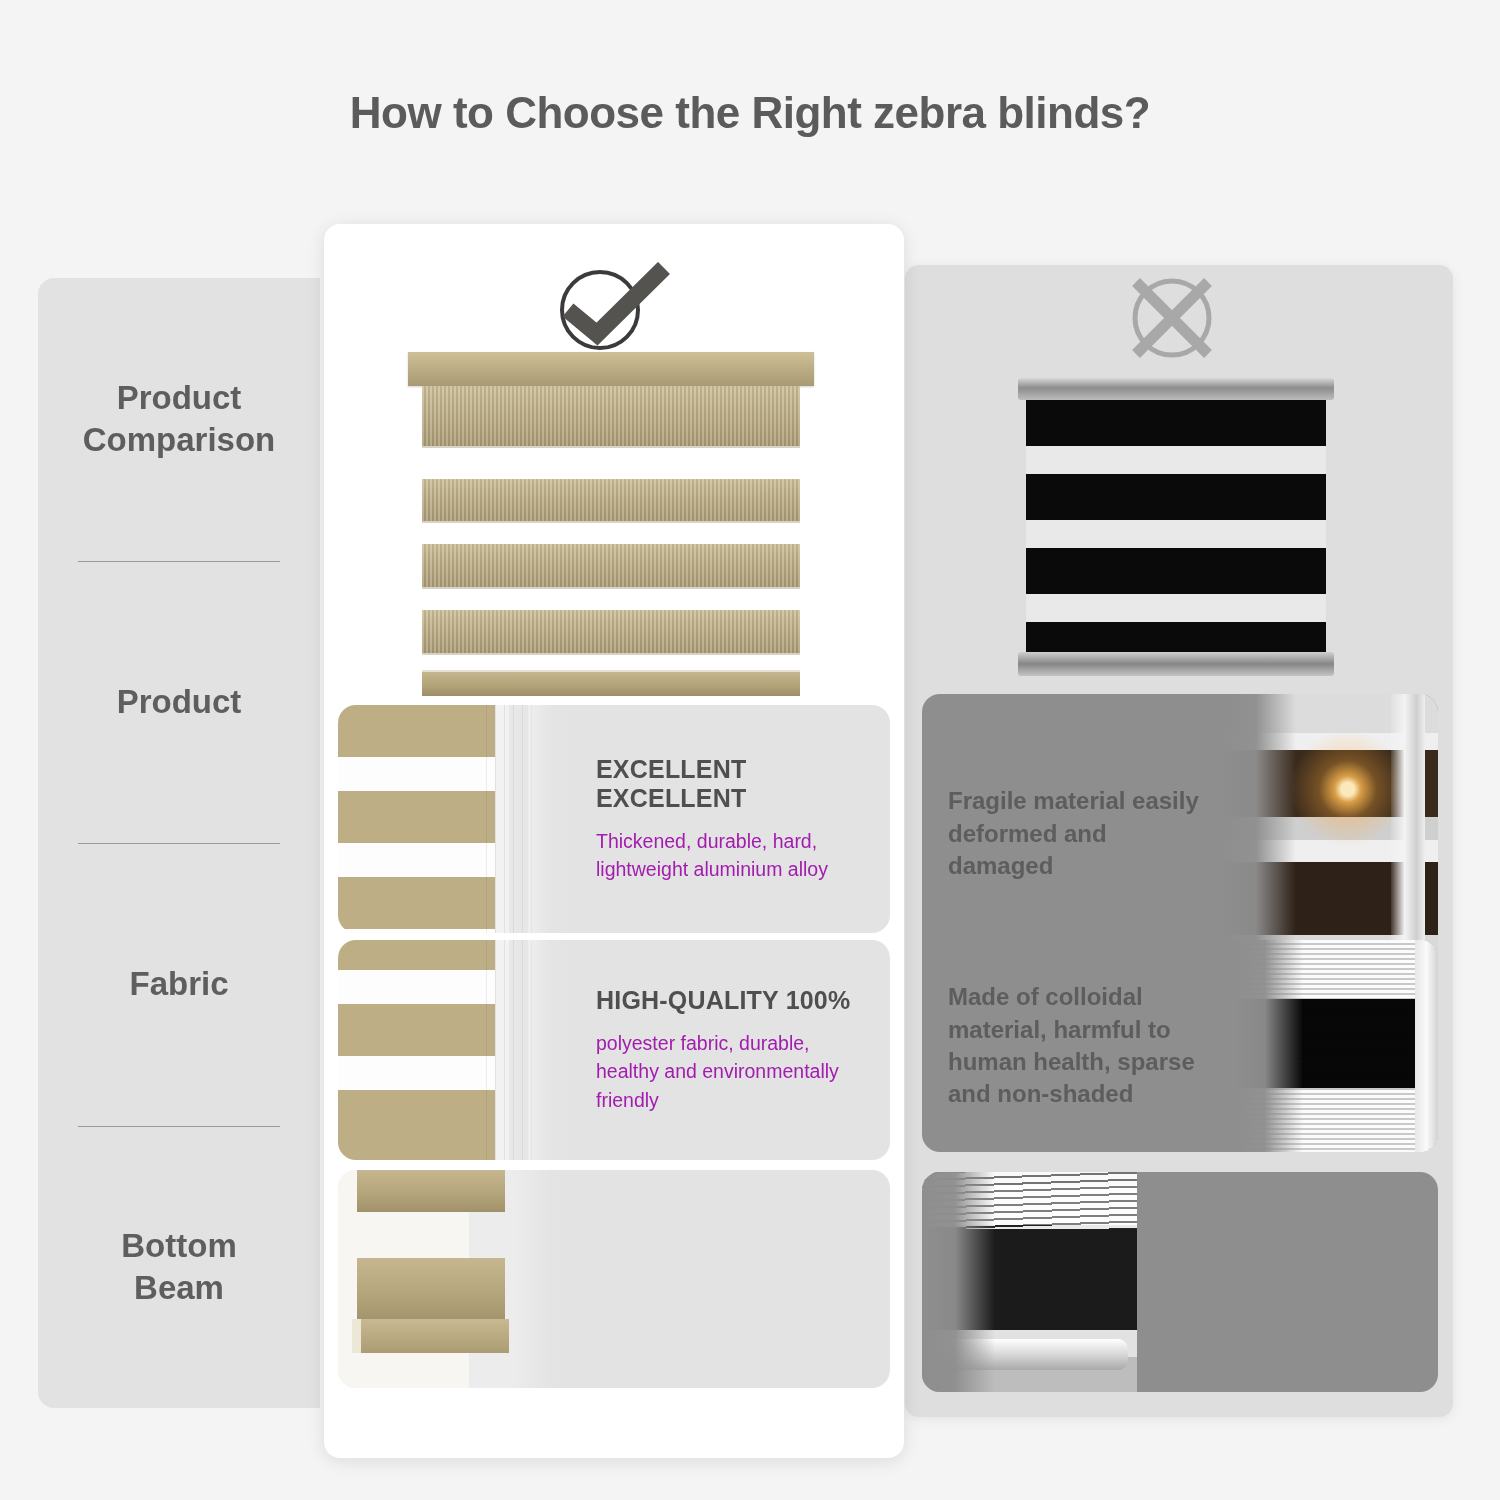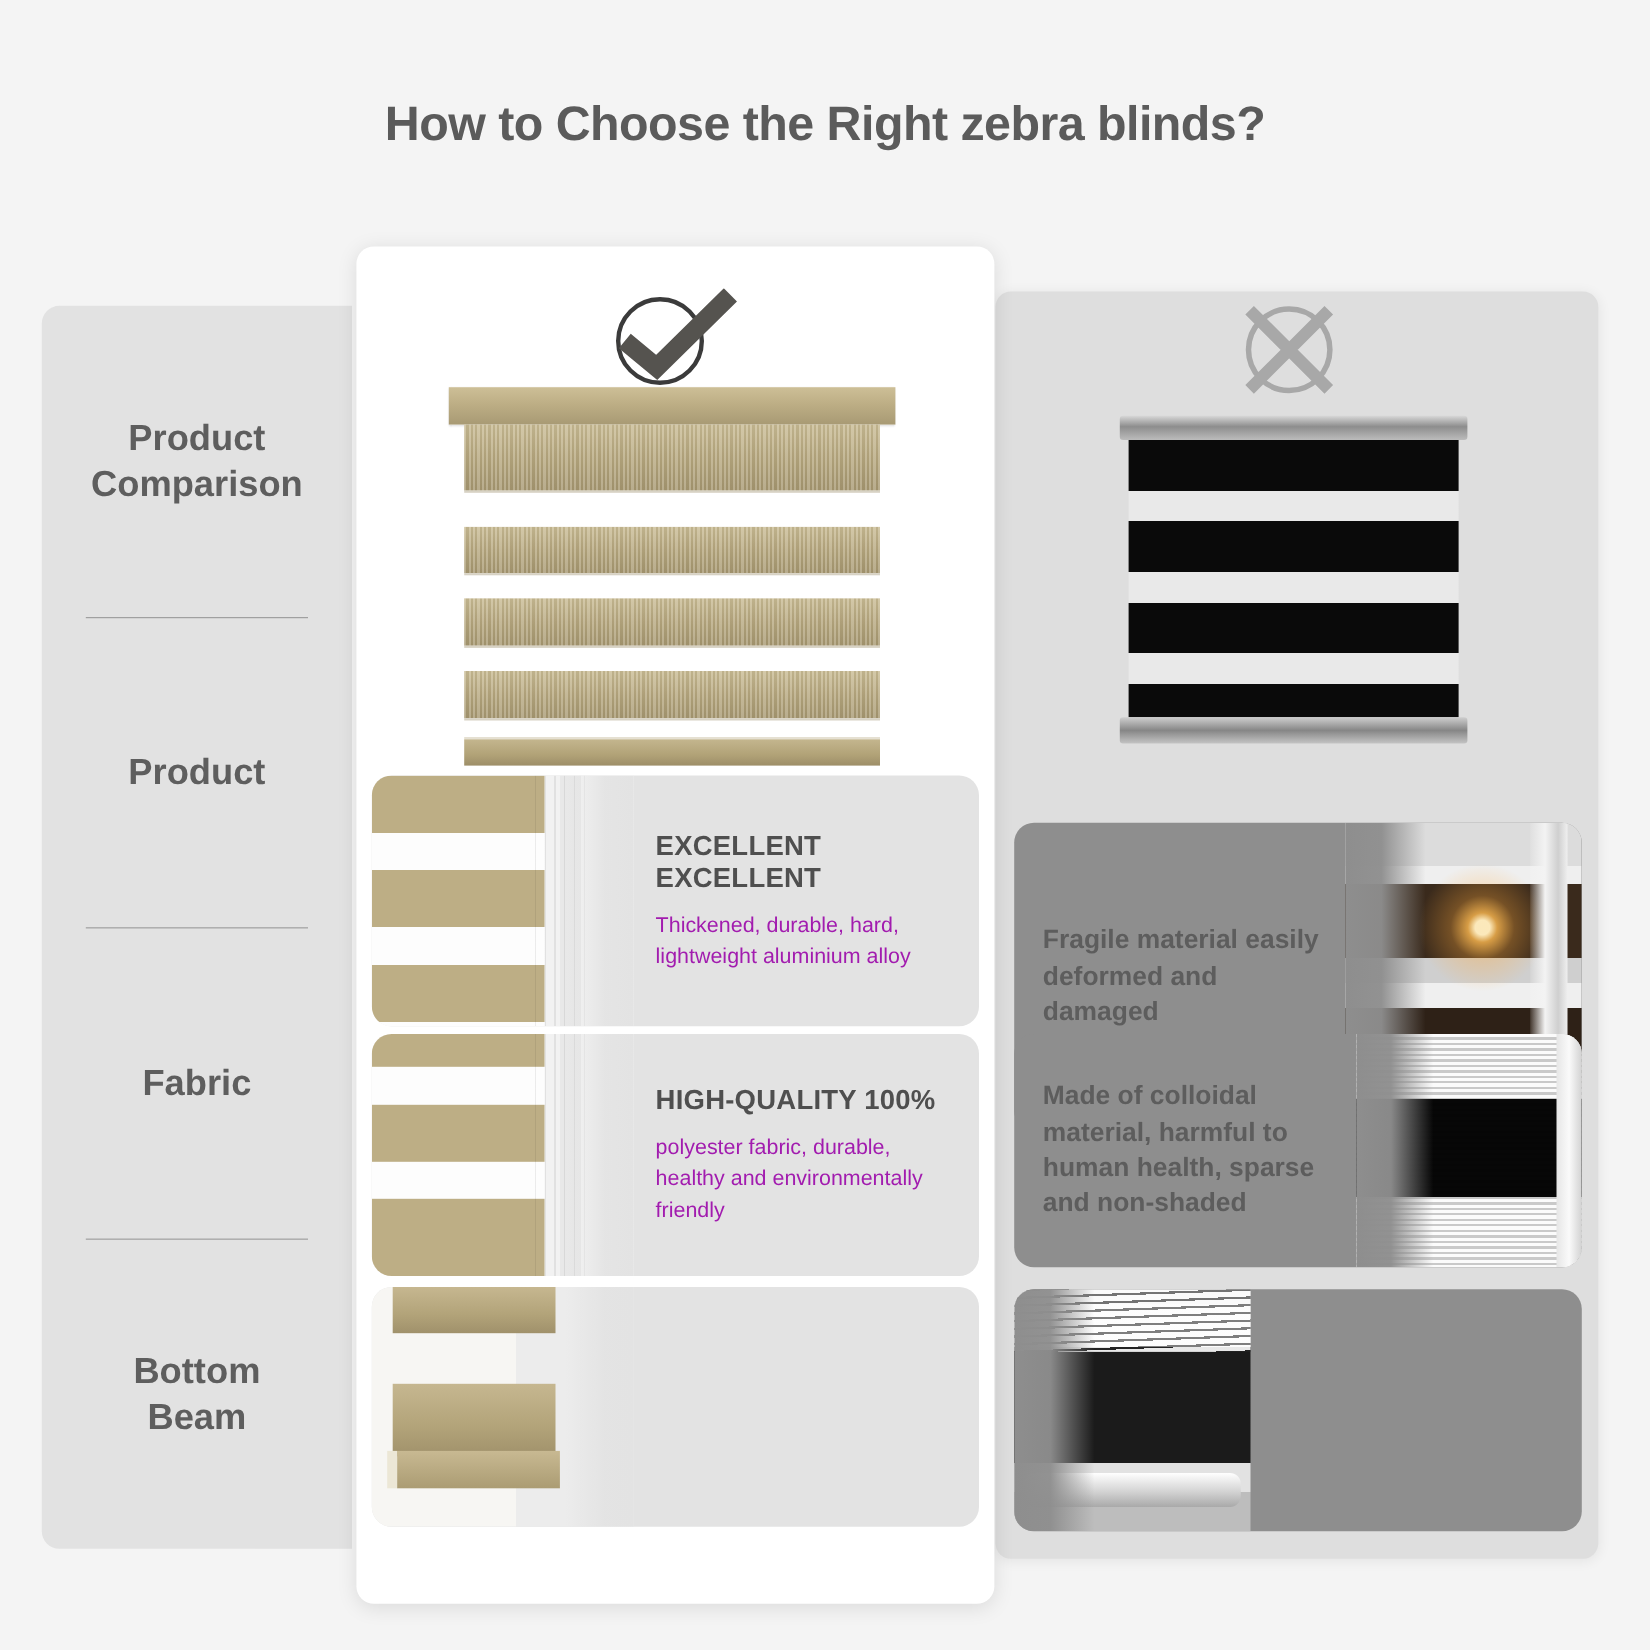--- a/index.html
+++ b/index.html
@@ -291,21 +291,21 @@
       <div class="zebra-mat"></div>
       <div class="frame-lines"></div>
       <div class="fade-right"></div>
     </div>
     <div class="card-txt" style="padding:0 26px 0 20px">
       <div class="good-head">EXCELLENT EXCELLENT</div>
       <div class="good-body">Thickened, durable, hard, lightweight aluminium alloy</div>
     </div>
   </div>
 
-  <div class="card card-bad" style="top:748px;height:280px">
+  <div class="card card-bad" style="top:694px;height:280px">
     <div class="card-txt" style="padding:0 18px 0 26px">
       <div class="bad-body-txt">Fragile material easily deformed and damaged</div>
     </div>
     <div class="card-img" style="width:215px">
       <div class="bad-img-material"></div>
       <div class="fade-left"></div>
     </div>
   </div>
 
   <div class="card card-good" style="top:940px;height:220px">

